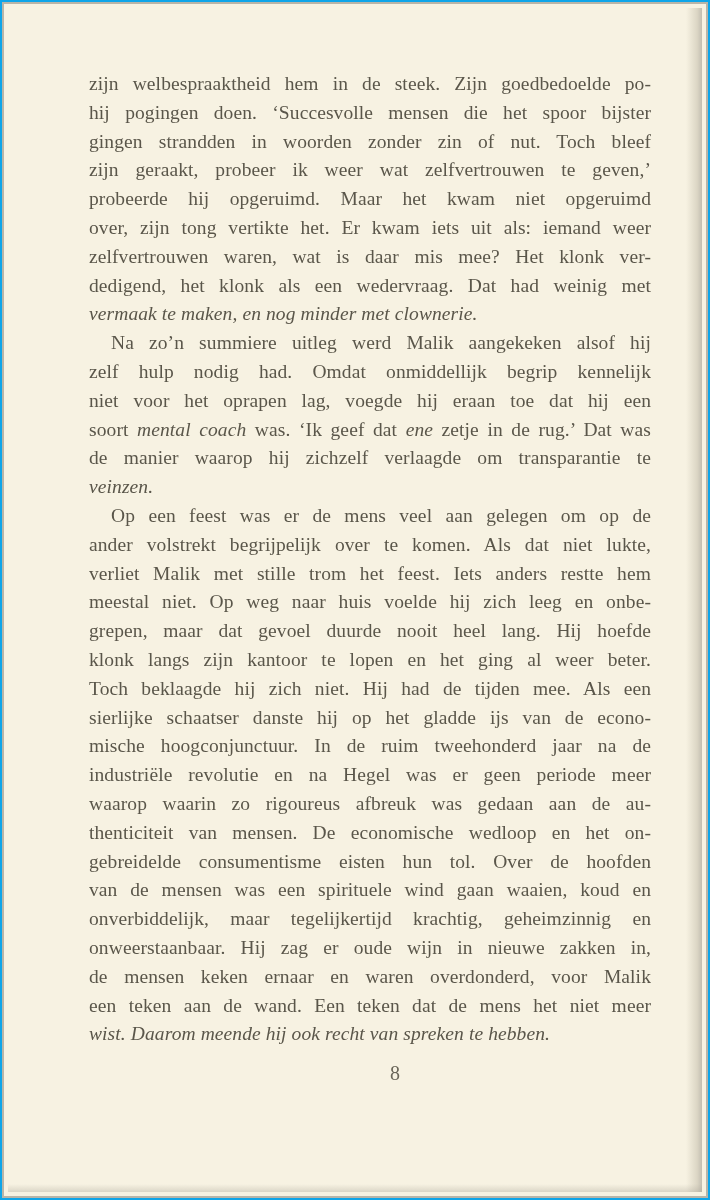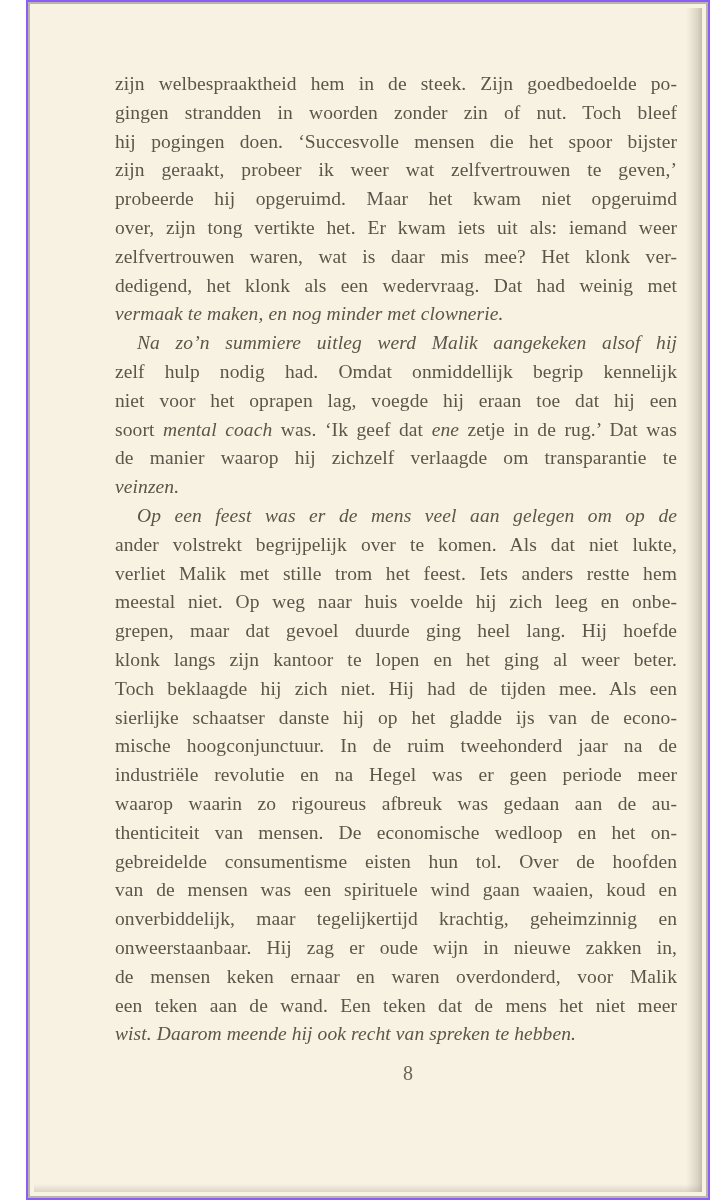--- a/index.html
+++ b/index.html
@@ -6,22 +6,21 @@
     margin: 0;
     padding: 0;
     width: 710px;
     height: 1200px;
     background: #ffffff;
     overflow: hidden;
   }
   .scan {
     position: absolute;
     inset: 0;
-    background: #8b5cf6;
-    margin-left: 26px;
+    background: #0ea5e9;
   }
   .book-page {
     position: absolute;
     inset: 2px;
     background: #f7f2e2;
     border: 2px solid rgba(152, 148, 137, 0.65);
     box-sizing: border-box;
   }
   
   .edge-shadow-right {
@@ -54,21 +53,20 @@
   .line {
     text-align: justify;
     text-align-last: justify;
   }
   .line.par-end {
     text-align-last: left;
     font-style: italic;
   }
   .line.indent {
     text-indent: 22px;
-    font-style: italic;
   }
   .it {
     font-style: italic;
   }
   .folio {
     position: absolute;
     left: 80px;
     right: 0;
     top: 1058px;
     text-align: center;
@@ -77,39 +75,39 @@
     color: #6b675a;
   }
 </style>
 </head>
 <body>
 
 <div class="scan">
   <div class="book-page">
     <div class="body-text">
         <div class="line"><span>zijn welbespraaktheid hem in de steek. Zijn goedbedoelde po-</span></div>
+        <div class="line"><span>hij pogingen doen. ‘Succesvolle mensen die het spoor bijster</span></div>
         <div class="line"><span>gingen strandden in woorden zonder zin of nut. Toch bleef</span></div>
-        <div class="line"><span>hij pogingen doen. ‘Succesvolle mensen die het spoor bijster</span></div>
         <div class="line"><span>zijn geraakt, probeer ik weer wat zelfvertrouwen te geven,’</span></div>
         <div class="line"><span>probeerde hij opgeruimd. Maar het kwam niet opgeruimd</span></div>
         <div class="line"><span>over, zijn tong vertikte het. Er kwam iets uit als: iemand weer</span></div>
         <div class="line"><span>zelfvertrouwen waren, wat is daar mis mee? Het klonk ver-</span></div>
         <div class="line"><span>dedigend, het klonk als een wedervraag. Dat had weinig met</span></div>
         <div class="line par-end"><span>vermaak te maken, en nog minder met clownerie.</span></div>
         <div class="line indent"><span>Na zo’n summiere uitleg werd Malik aangekeken alsof hij</span></div>
         <div class="line"><span>zelf hulp nodig had. Omdat onmiddellijk begrip kennelijk</span></div>
         <div class="line"><span>niet voor het oprapen lag, voegde hij eraan toe dat hij een</span></div>
         <div class="line"><span>soort </span><span class="it">mental coach</span><span> was. ‘Ik geef dat </span><span class="it">ene</span><span> zetje in de rug.’ Dat was</span></div>
         <div class="line"><span>de manier waarop hij zichzelf verlaagde om transparantie te</span></div>
         <div class="line par-end"><span>veinzen.</span></div>
         <div class="line indent"><span>Op een feest was er de mens veel aan gelegen om op de</span></div>
         <div class="line"><span>ander volstrekt begrijpelijk over te komen. Als dat niet lukte,</span></div>
         <div class="line"><span>verliet Malik met stille trom het feest. Iets anders restte hem</span></div>
         <div class="line"><span>meestal niet. Op weg naar huis voelde hij zich leeg en onbe-</span></div>
-        <div class="line"><span>grepen, maar dat gevoel duurde ging heel lang. Hij hoefde</span></div>
+        <div class="line"><span>grepen, maar dat gevoel duurde nooit heel lang. Hij hoefde</span></div>
         <div class="line"><span>klonk langs zijn kantoor te lopen en het ging al weer beter.</span></div>
         <div class="line"><span>Toch beklaagde hij zich niet. Hij had de tijden mee. Als een</span></div>
         <div class="line"><span>sierlijke schaatser danste hij op het gladde ijs van de econo-</span></div>
         <div class="line"><span>mische hoogconjunctuur. In de ruim tweehonderd jaar na de</span></div>
         <div class="line"><span>industriële revolutie en na Hegel was er geen periode meer</span></div>
         <div class="line"><span>waarop waarin zo rigoureus afbreuk was gedaan aan de au-</span></div>
         <div class="line"><span>thenticiteit van mensen. De economische wedloop en het on-</span></div>
         <div class="line"><span>gebreidelde consumentisme eisten hun tol. Over de hoofden</span></div>
         <div class="line"><span>van de mensen was een spirituele wind gaan waaien, koud en</span></div>
         <div class="line"><span>onverbiddelijk, maar tegelijkertijd krachtig, geheimzinnig en</span></div>

